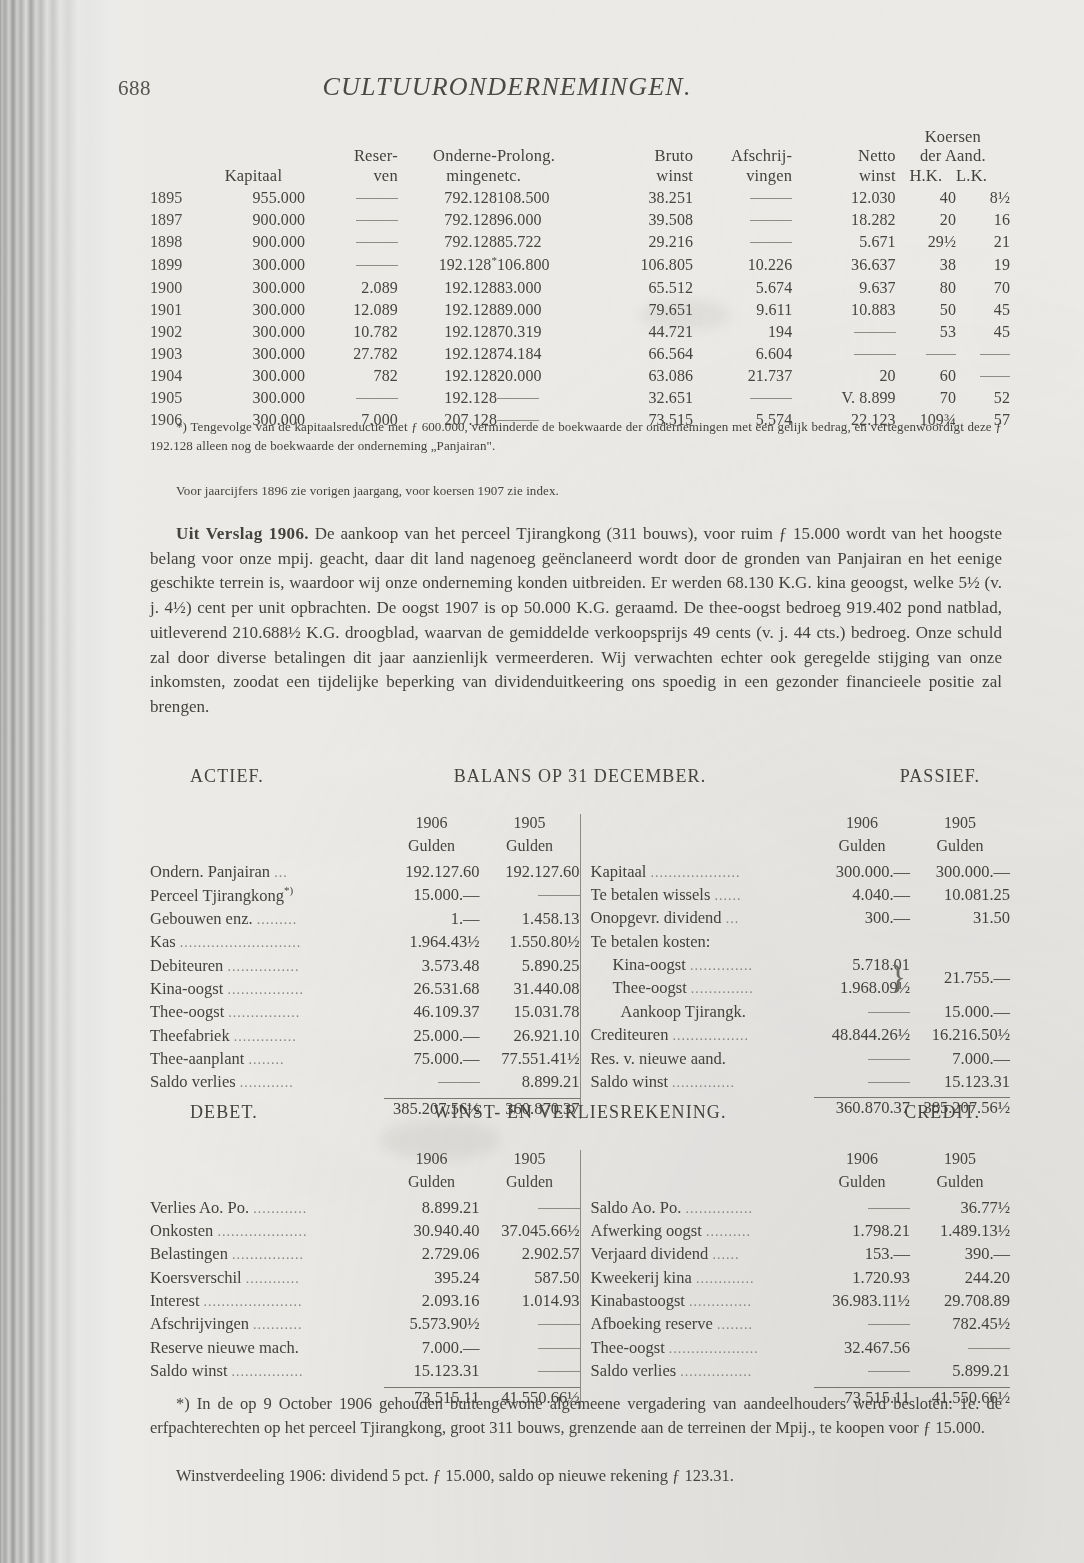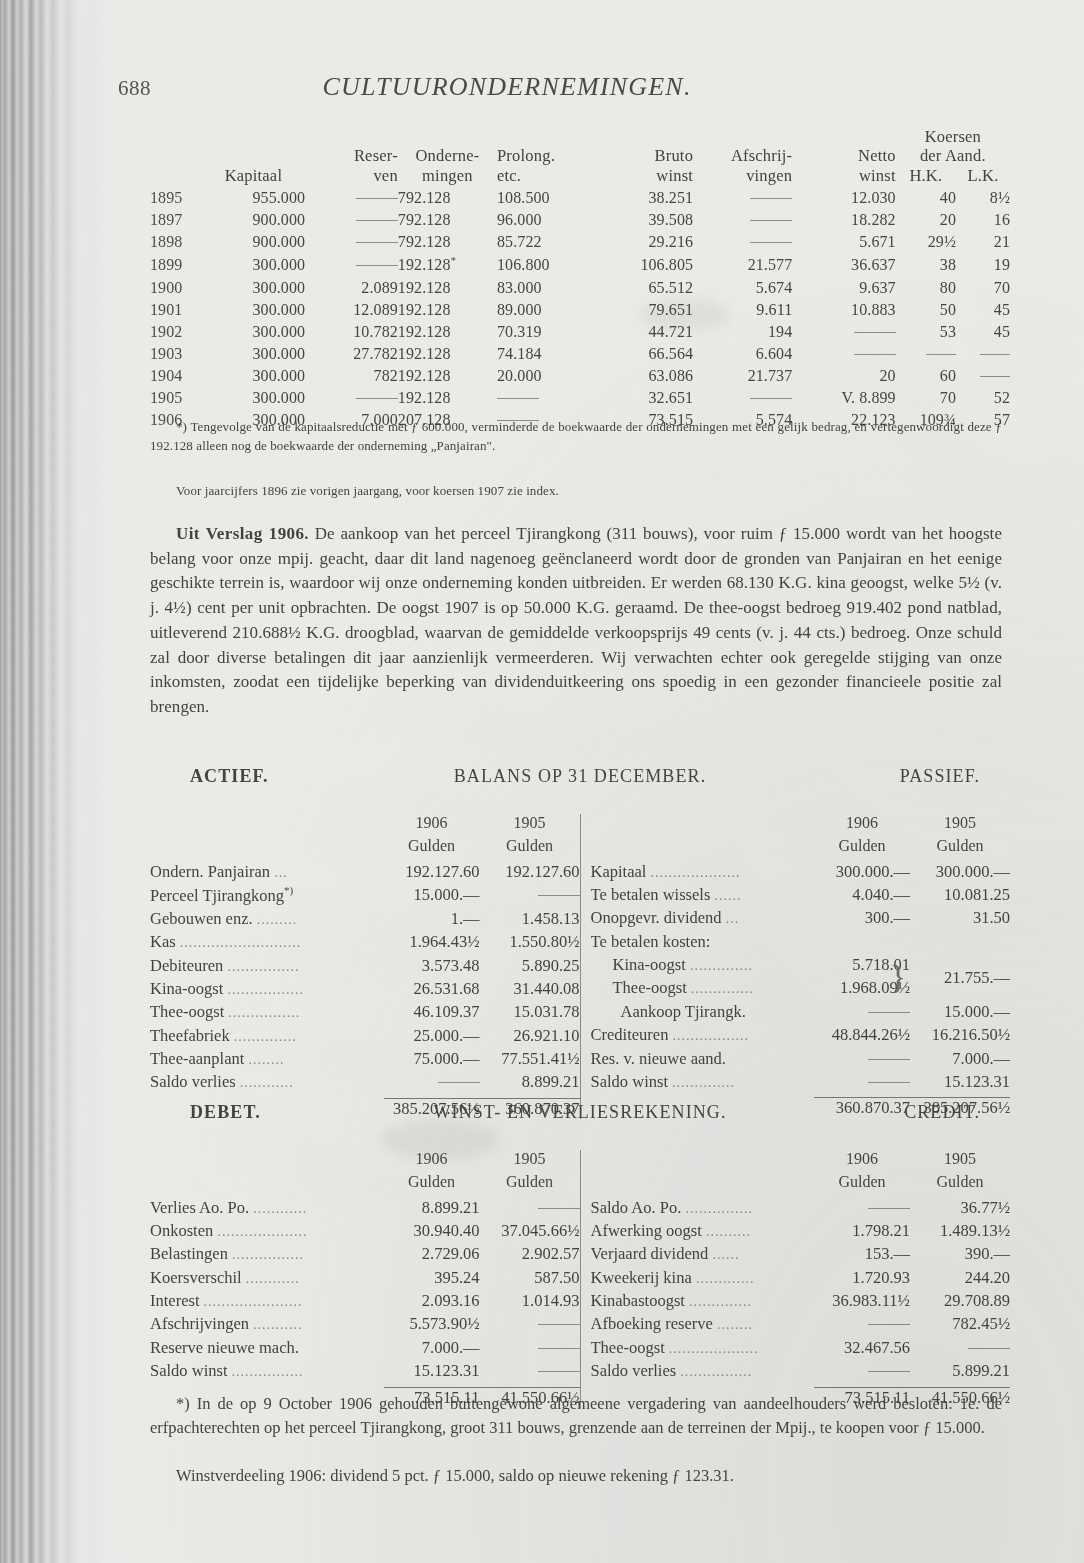--- a/index.html
+++ b/index.html
@@ -84,21 +84,21 @@
   .maintable td {
     padding: 0.5px 0;
     line-height: 1.32;
     white-space: nowrap;
     font-size: 16px;
     letter-spacing: .1px;
   }
   .c-year  { text-align: left;  width: 48px; padding-right: 6px; color:#4d4d47; }
   .c-kap   { text-align: right; width: 96px; }
   .c-res   { text-align: right; width: 86px; margin-top: 8px; }
-  .c-ond   { width: 92px; }
+  .c-ond   { text-align: right; width: 92px; }
   .c-pro   { text-align: left; width: 92px; }
   .c-bru   { text-align: right; width: 90px; }
   .c-afs   { text-align: right; width: 92px; }
   .c-net   { text-align: right; width: 96px; }
   .c-hk    { text-align: right; width: 56px; }
   .c-lk    { text-align: right; width: 50px; }
   .hdr-koersen {
     text-align: center;
   }
   .dash {
@@ -139,21 +139,21 @@
   .sec-balans { top: 766px; }
   .sec-winst  { top: 1102px; }
 
   .sec-heads {
     position: relative;
     height: 30px;
     font-size: 18px;
     letter-spacing: 1.1px;
     color: #45453f;
   }
-  .sec-heads .left  { position: absolute; left: 40px; font-weight: bold; }
+  .sec-heads .left  { position: absolute; left: 40px; }
   .sec-heads .mid   { position: absolute; left: 0; right: 0; text-align: center; }
   .sec-heads .right { position: absolute; right: 30px; }
 
   .acct {
     display: flex;
     width: 860px;
     margin-top: 18px;
   }
   .side { width: 430px; position: relative; }
   .side.credit { border-left: 1.4px solid #8b8b83; padding-left: 10px; width: 420px; }
@@ -281,21 +281,21 @@
         <tr>
           <th class="c-year"></th>
           <th class="c-kap" style="text-align:center">Kapitaal</th>
           <th class="c-res">ven</th>
           <th class="c-ond">mingen</th>
           <th class="c-pro">etc.</th>
           <th class="c-bru">winst</th>
           <th class="c-afs">vingen</th>
           <th class="c-net">winst</th>
           <th class="c-hk" style="text-align:center">H.K.</th>
-          <th class="c-lk" style="text-align:center">L.K.</th>
+          <th class="c-lk" style="text-align:left">L.K.</th>
         </tr>
       </thead>
       <tbody id="maintable-body">
           <tr>
             <td class="c-year">1895</td>
             <td class="c-kap">955.000</td>
             <td class="c-res"><span class="dash"></span></td>
             <td class="c-ond">792.128</td>
             <td class="c-pro">108.500</td>
             <td class="c-bru">38.251</td>
@@ -328,21 +328,21 @@
             <td class="c-hk">29½</td>
             <td class="c-lk">21</td>
           </tr>
           <tr>
             <td class="c-year">1899</td>
             <td class="c-kap">300.000</td>
             <td class="c-res"><span class="dash"></span></td>
             <td class="c-ond">192.128<sup class="ast">*</sup></td>
             <td class="c-pro">106.800</td>
             <td class="c-bru">106.805</td>
-            <td class="c-afs">21.577</td>
+            <td class="c-afs">10.226</td>
             <td class="c-net">36.637</td>
             <td class="c-hk">38</td>
             <td class="c-lk">19</td>
           </tr>
           <tr>
             <td class="c-year">1900</td>
             <td class="c-kap">300.000</td>
             <td class="c-res">2.089</td>
             <td class="c-ond">192.128</td>
             <td class="c-pro">83.000</td>

